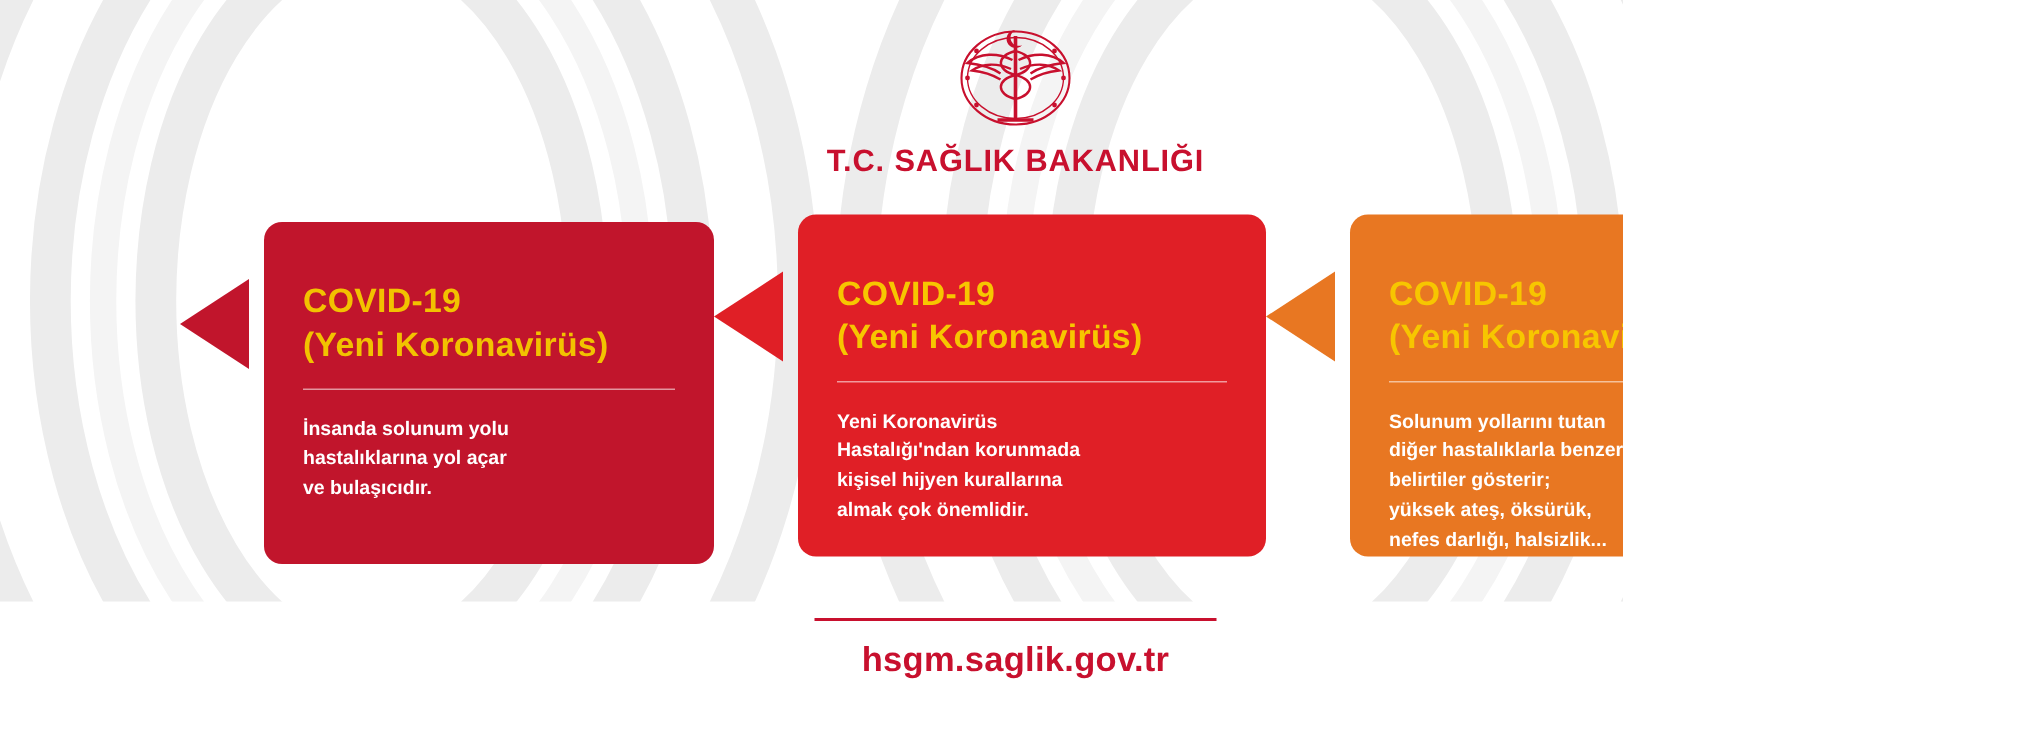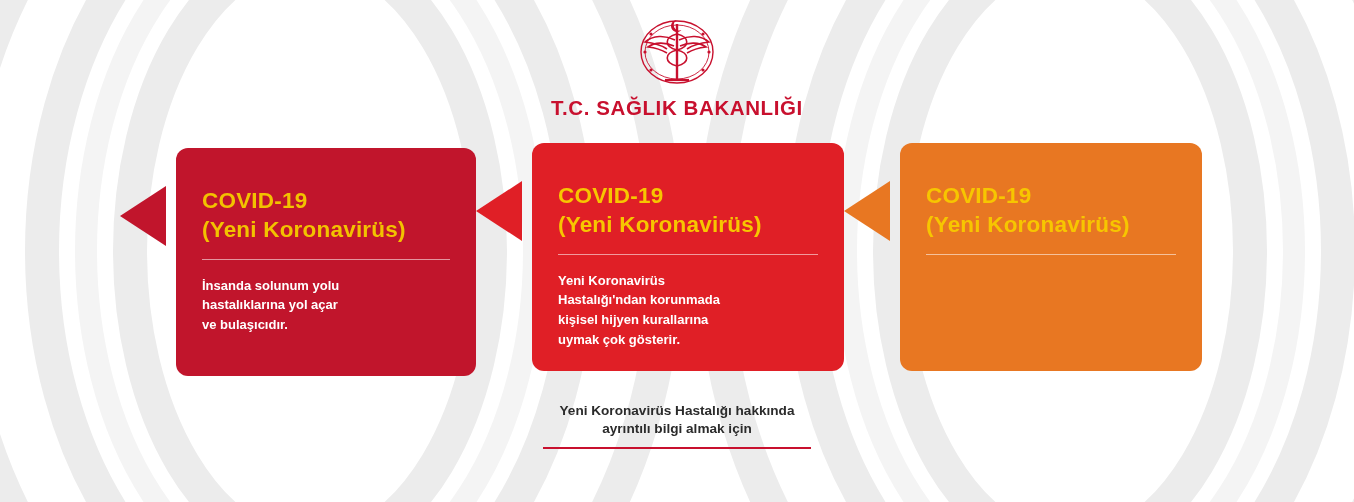--- a/index.html
+++ b/index.html
@@ -8,21 +8,21 @@
   }
   body {
     width: 1354px;
     height: 502px;
     background: #ffffff;
     font-family: "Liberation Sans", sans-serif;
     overflow: hidden;
   }
   .stage {
     position: relative;
-    width: 1354px;
+    width: 1082px;
     height: 502px;
     background: #ffffff;
     overflow: hidden;
   }
 
   
   .bg-arcs {
     position: absolute;
     inset: 0;
     z-index: 0;
@@ -243,30 +243,34 @@
 ve bulaşıcıdır.</div>
     </div>
 
     <div class="card c2">
       <div class="card-title">COVID-19
 (Yeni Koronavirüs)</div>
       <div class="card-rule"></div>
       <div class="card-body">Yeni Koronavirüs
 Hastalığı'ndan korunmada
 kişisel hijyen kurallarına
-uymak çok gösterir.</div>
+almak çok önemlidir.</div>
     </div>
 
     <div class="card c3">
       <div class="card-title">COVID-19
 (Yeni Koronavirüs)</div>
       <div class="card-rule"></div>
+      <div class="card-body">Solunum yollarını tutan
+diğer hastalıklarla benzer
+belirtiler gösterir;
+yüksek ateş, öksürük,
+nefes darlığı, halsizlik...</div>
     </div>
 
   </div>
 
   <div class="footer">
-    <div class="footer-note">Yeni Koronavirüs Hastalığı hakkında
-ayrıntılı bilgi almak için</div>
     <div class="footer-rule"></div>
+    <a class="footer-link" href="#">hsgm.saglik.gov.tr</a>
   </div>
 
 </div>
 
 </body></html>

